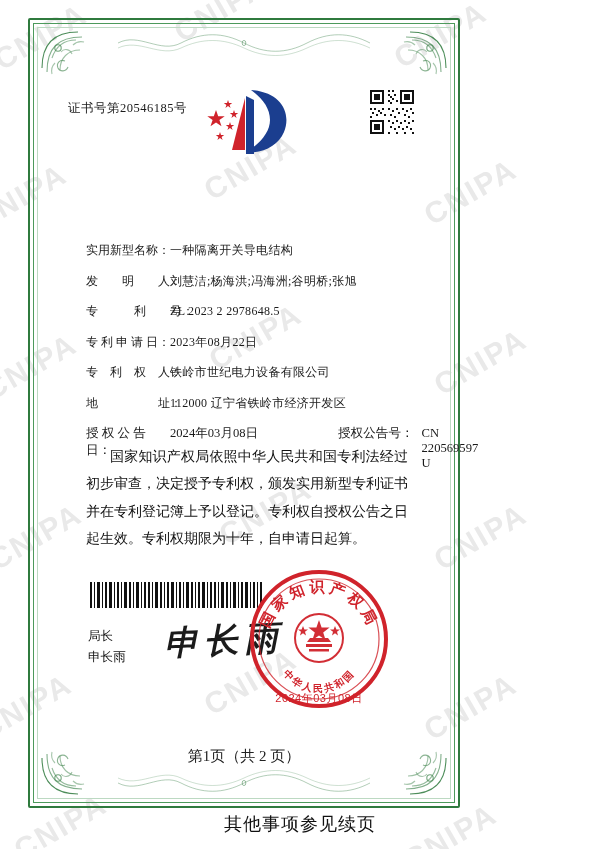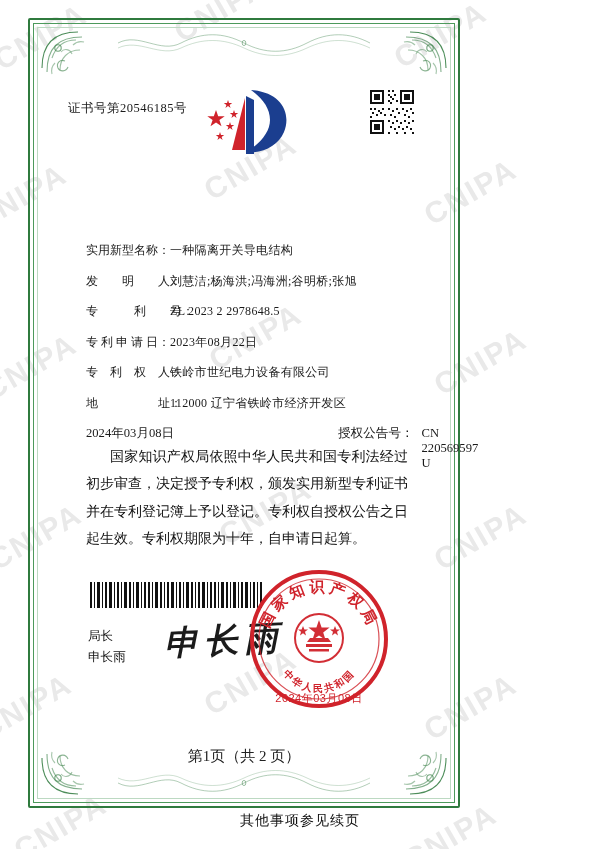--- a/index.html
+++ b/index.html
@@ -258,21 +258,21 @@
     text-align: center;
     font-size: 15px;
     color: #222;
   }
   .below-note {
     position: absolute;
     left: 0;
     right: 0;
     top: 812px;
     text-align: center;
-    font-size: 14px;
+    font-size: 18px;
     color: #111;
     letter-spacing: 1px;
     z-index: 3;
   }
 </style>
 </head>
 <body>
 
 <div class="watermark-layer">
   <div class="wm" style="left:-10px; top:20px;">CNIPA</div>
@@ -484,20 +484,21 @@
         <span class="val">铁岭市世纪电力设备有限公司</span>
       </div>
 
       <div class="field">
         <span class="lbl">地　　　　　址：</span>
         <span class="val">112000 辽宁省铁岭市经济开发区</span>
       </div>
 
       <div class="field-split">
         <span class="left">
+          <span class="lbl">授 权 公 告 日：</span>
           <span class="val">2024年03月08日</span>
         </span>
         <span class="right">
           <span class="lbl">授权公告号：</span>
           <span class="val">CN 220569597 U</span>
         </span>
       </div>
 
     </div>
 

